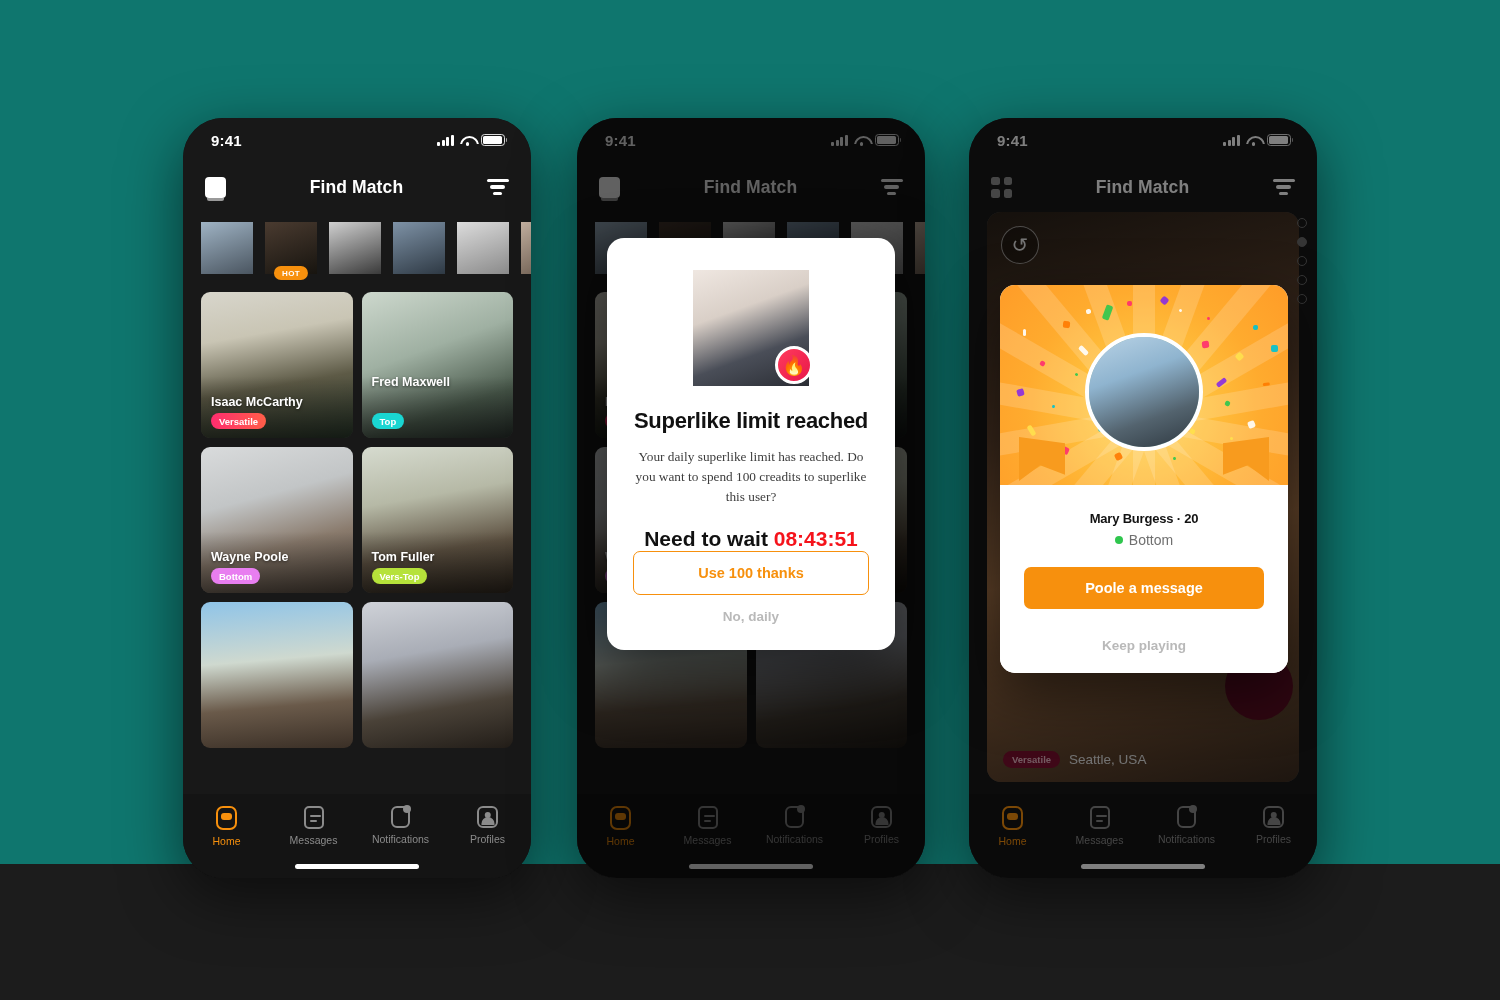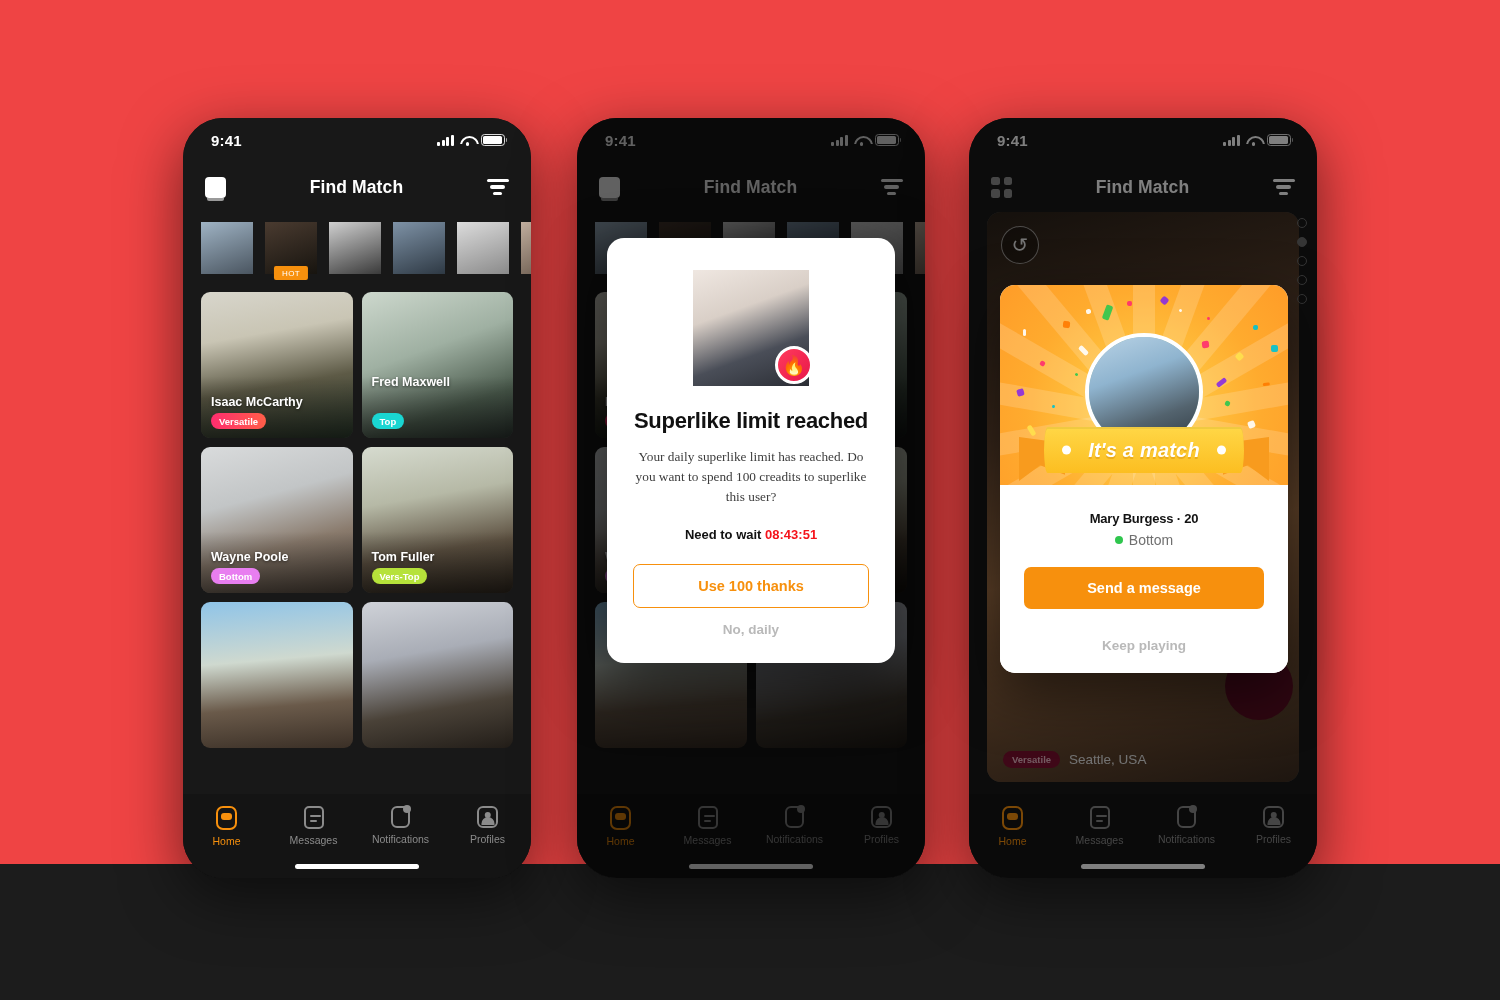--- a/index.html
+++ b/index.html
@@ -2,21 +2,21 @@
 <html><head>
 <meta charset="utf-8">
 <style>
   * { box-sizing: border-box; margin: 0; padding: 0; }
   html, body {
     width: 1500px; height: 1000px;
     background: #1c1c1c;
     font-family: "Liberation Sans", sans-serif;
     overflow: hidden;
   }
-  .stage { position: relative; width: 1500px; height: 864px; background: #ef4444; }
+  .stage { position: relative; width: 1500px; height: 864px; background: #0f766e; }
 
   
   .phone {
     position: absolute;
     width: 348px; height: 760px;
     background: #141414;
     border-radius: 40px;
     overflow: hidden;
     box-shadow: 0 18px 60px rgba(0,0,0,.55);
   }
@@ -77,22 +77,22 @@
   .ring {
     width:52px; height:52px; border-radius:50%;
     padding:3px;
     background-image: radial-gradient(circle, #f5900c 42%, transparent 44%);
     background-size: 6.2px 6.2px;
     display:flex; align-items:center; justify-content:center;
   }
   .ring-inner { width:100%; height:100%; border-radius:50%; overflow:hidden; background:#2b2b2b; }
   .hot-pill {
     position:absolute; left:50%; transform:translateX(-50%); bottom:-6px;
-    background:#f7900d; color:#fff; font-size:8px; font-weight:400;
-    padding:2.5px 8px; border-radius:2px; letter-spacing:.4px;
+    background:#f7900d; color:#fff; font-size:8px; font-weight:700;
+    padding:2.5px 8px; border-radius:7px; letter-spacing:.4px;
   }
 
   
   .grid { padding: 4px 18px 0 18px; display:grid; grid-template-columns:1fr 1fr; gap:9px; }
   .card { position:relative; height:146px; border-radius:9px; overflow:hidden; }
   .card-img { position:absolute; inset:0; }
   .card-shade { position:absolute; inset:0; background:linear-gradient(to top, rgba(0,0,0,.55) 0%, rgba(0,0,0,0) 42%); }
   .card-meta { position:absolute; left:10px; bottom:9px; }
   .card-name { color:#fff; font-size:12.5px; font-weight:600; text-shadow:0 1px 3px rgba(0,0,0,.6); }
   .tag { display:inline-block; margin-top:4px; font-size:9.5px; font-weight:600; color:#fff; padding:2.5px 8px; border-radius:9px; }
@@ -141,21 +141,21 @@
   .modal-av .av-img { width:116px; height:116px; border-radius:50%; overflow:hidden; }
   .flame-badge {
     position:absolute; right:-4px; bottom:2px; width:38px; height:38px; border-radius:50%;
     background:linear-gradient(135deg,#ff3b5c,#e8174a);
     border:3px solid #fff;
     display:flex; align-items:center; justify-content:center;
     color:#fff; font-size:19px; line-height:1;
   }
   .modal-title { font-size:22px; font-weight:700; color:#111; margin-bottom:13px; letter-spacing:-.3px; }
   .modal-body { font-size:13.3px; color:#3d3d3d; line-height:1.5; margin-bottom:20px;font-family:Liberation Serif, serif; }
-  .modal-wait { font-size:13px; font-weight:700; color:#111; margin-bottom:22px; }
+  .modal-wait { font-size:21px; font-weight:700; color:#111; }
   .modal-wait b { color:#f5131b; font-weight:700; }
   .btn {
     display:block; width:100%; border-radius:7px; padding:13px 0;
     font-size:14.5px; font-weight:700; cursor:pointer; border:none;
     font-family:"Liberation Sans",sans-serif;
   }
   .btn-primary { background:#f7900d; color:#fff; margin-bottom:11px; }
   .btn-outline { background:#fff; color:#f7900d; border:1.6px solid #f7900d; }
   .btn-ghost { background:transparent; color:#b9b9b9; font-weight:600; font-size:13.5px; padding:14px 0 4px; border:none; }
 
@@ -704,35 +704,30 @@
           <i style="left: 60%; top: 86%; width: 3px; height: 3px; background: rgb(47, 198, 78); transform: rotate(99deg); opacity: 0.9;"></i>
           <i style="left: 28%; top: 30%; width: 5px; height: 11px; background: rgb(255, 255, 255); transform: rotate(136deg); opacity: 0.9;"></i>
           <i style="left: 70%; top: 28%; width: 7px; height: 7px; background: rgb(255, 45, 111); transform: rotate(173deg); opacity: 0.9;"></i>
         </div>
       <div class="match-av">
           <div class="ph p-match"></div>
         </div>
       <div class="ribbon">
         <div class="ribbon-tail l"></div>
         <div class="ribbon-tail r"></div>
-        <div class="ribbon-band">
-          <span class="ribbon-dot l"></span>
-          <span class="ribbon-txt">It's a match</span>
-          <span class="ribbon-dot r"></span>
-        </div>
       </div>
     </div>
     <div class="match-body">
       <div class="match-name">
         <span>Mary Burgess</span>
         <span>·</span>
         <span>20</span>
       </div>
       <div class="match-role">
         <span class="dot-green"></span>
         <span>Bottom</span>
       </div>
-      <button class="btn btn-primary match-btn">Send a message</button>
+      <button class="btn btn-primary match-btn">Poole a message</button>
       <button class="btn-ghost keep">Keep playing</button>
     </div>
   </div>
 
 </div>
 
 </body></html>

